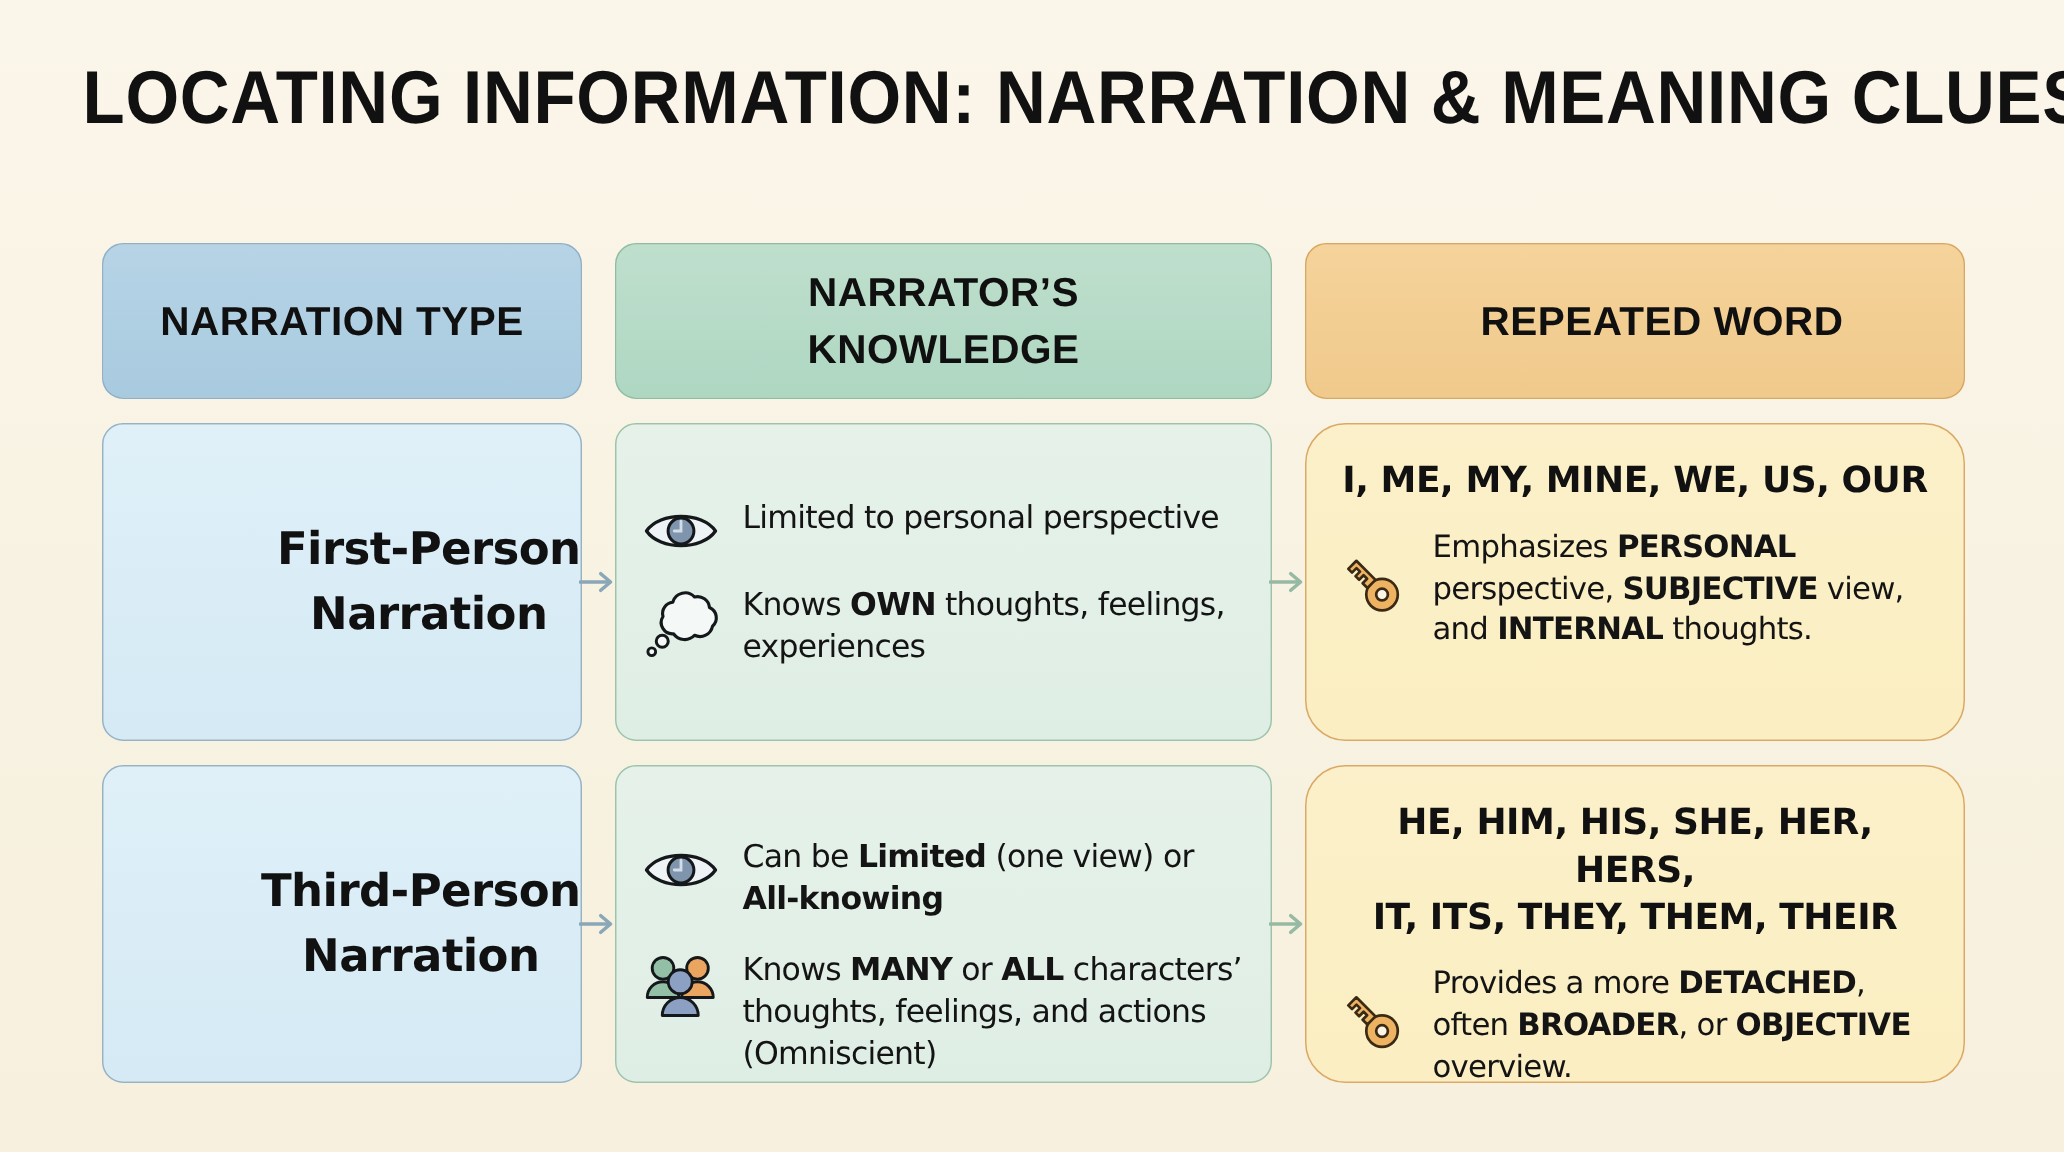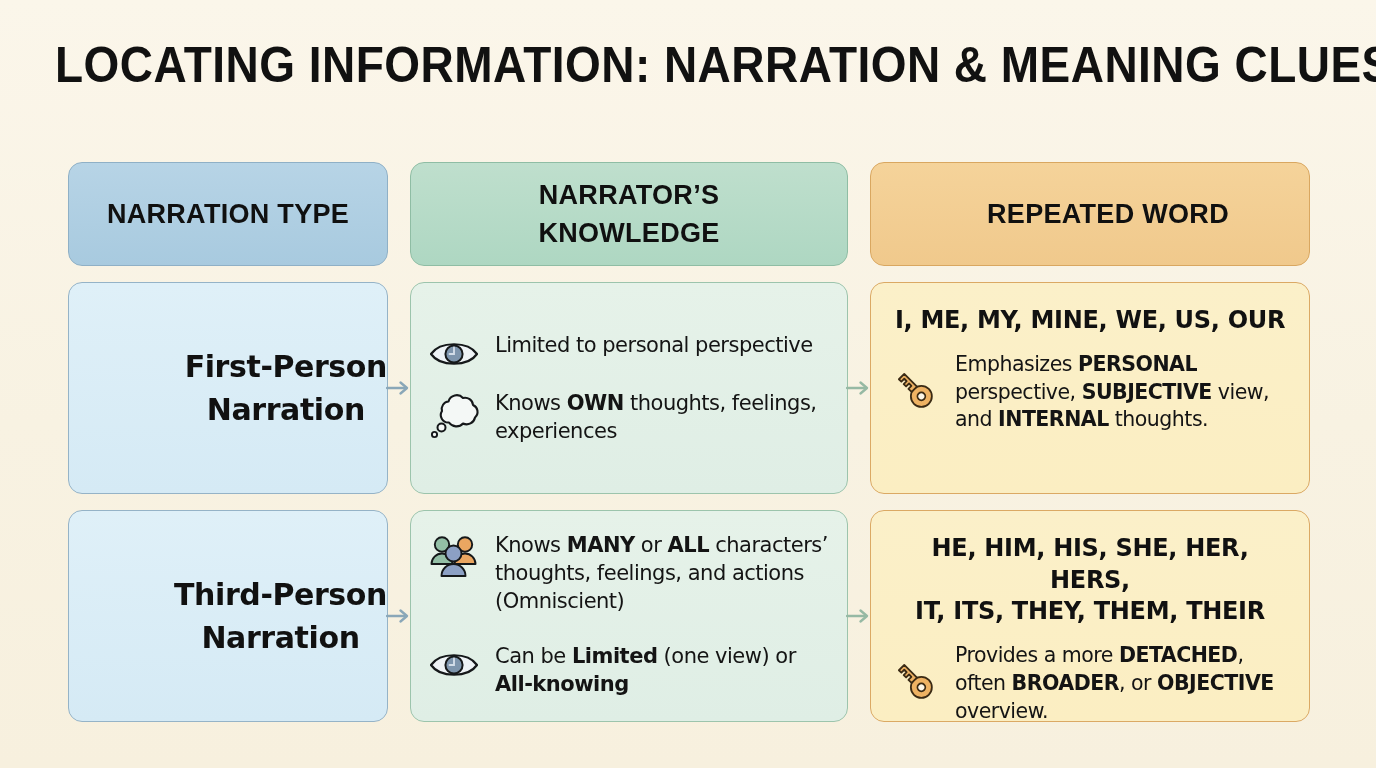--- a/index.html
+++ b/index.html
@@ -108,20 +108,21 @@
     background: linear-gradient(180deg, #e6f2e9 0%, #dfeee5 100%);
     border-color: #9cc4ac;
     padding: 20px 16px 14px 16px;
     box-sizing: border-box;
   }
   .body-orange {
     background: linear-gradient(180deg, #fbf0c9 0%, #fbeec2 100%);
     border-color: #dba964;
     padding: 16px 16px 15px 16px;
     box-sizing: border-box;
+    border-radius: 27px;
   }
 
   .type-label {
     font-family: "DejaVu Sans", sans-serif;
     font-weight: bold;
     font-size: 30px;
     line-height: 1.45;
     color: #111111;
     letter-spacing: -0.4px;
   }
@@ -325,49 +326,49 @@
       <div class="gap">
         <svg class="arrow" viewBox="0 0 26 20">
           <path d="M1 10 H20" stroke="#8aa7b8" stroke-width="2.4" fill="none" stroke-linecap="round"></path>
           <path d="M14.5 4.5 L21 10 L14.5 15.5" stroke="#8aa7b8" stroke-width="2.4" fill="none" stroke-linecap="round" stroke-linejoin="round"></path>
         </svg>
       </div>
 
       <div class="col col-2">
         <div class="card body-green">
 
+          <div class="bullet r2-b2">
+            <div class="bullet-icon">
+              <svg width="52" height="34" viewBox="0 0 52 34">
+                <path d="M3 17 C12 4, 40 4, 49 17 C40 30, 12 30, 3 17 Z" fill="#eef3f6" stroke="#15181a" stroke-width="2.2" stroke-linejoin="round"></path>
+                <circle cx="26" cy="17" r="8.6" fill="#7e95ad" stroke="#15181a" stroke-width="2"></circle>
+                <path d="M26 10.5 V17 H21.5" stroke="#d3dde8" stroke-width="1.9" fill="none" stroke-linecap="round"></path>
+              </svg>
+            </div>
+            <div class="bullet-text">
+              <span>Can be </span><b>Limited</b><span> (one view) or </span><b>All-knowing</b>
+            </div>
+          </div>
+
           <div class="bullet r2-b1">
             <div class="bullet-icon">
               <svg width="52" height="50" viewBox="0 0 52 50">
                 <circle cx="14" cy="13.5" r="7.2" fill="#93bfa6" stroke="#15181a" stroke-width="1.9"></circle>
                 <path d="M3.5 33 a10.5 10.5 0 0 1 21 0 z" fill="#93bfa6" stroke="#15181a" stroke-width="1.9" stroke-linejoin="round"></path>
                 <circle cx="37" cy="13.5" r="7.2" fill="#eaa661" stroke="#15181a" stroke-width="1.9"></circle>
                 <path d="M26.5 33 a10.5 10.5 0 0 1 21 0 z" fill="#eaa661" stroke="#15181a" stroke-width="1.9" stroke-linejoin="round"></path>
                 <circle cx="25.5" cy="22.5" r="8" fill="#8ca0c4" stroke="#15181a" stroke-width="1.9"></circle>
                 <path d="M13.5 45 a12 12 0 0 1 24 0 z" fill="#8ca0c4" stroke="#15181a" stroke-width="1.9" stroke-linejoin="round"></path>
               </svg>
             </div>
             <div class="bullet-text">
               <span>Knows </span><b>MANY</b><span> or </span><b>ALL</b><span> characters’ thoughts, feelings, and actions (Omniscient)</span>
             </div>
           </div>
 
-          <div class="bullet r2-b2">
-            <div class="bullet-icon">
-              <svg width="52" height="34" viewBox="0 0 52 34">
-                <path d="M3 17 C12 4, 40 4, 49 17 C40 30, 12 30, 3 17 Z" fill="#eef3f6" stroke="#15181a" stroke-width="2.2" stroke-linejoin="round"></path>
-                <circle cx="26" cy="17" r="8.6" fill="#7e95ad" stroke="#15181a" stroke-width="2"></circle>
-                <path d="M26 10.5 V17 H21.5" stroke="#d3dde8" stroke-width="1.9" fill="none" stroke-linecap="round"></path>
-              </svg>
-            </div>
-            <div class="bullet-text">
-              <span>Can be </span><b>Limited</b><span> (one view) or </span><b>All-knowing</b>
-            </div>
-          </div>
-
         </div>
       </div>
 
       <div class="gap">
         <svg class="arrow" viewBox="0 0 26 20">
           <path d="M1 10 H20" stroke="#96b9a4" stroke-width="2.4" fill="none" stroke-linecap="round"></path>
           <path d="M14.5 4.5 L21 10 L14.5 15.5" stroke="#96b9a4" stroke-width="2.4" fill="none" stroke-linecap="round" stroke-linejoin="round"></path>
         </svg>
       </div>
 

